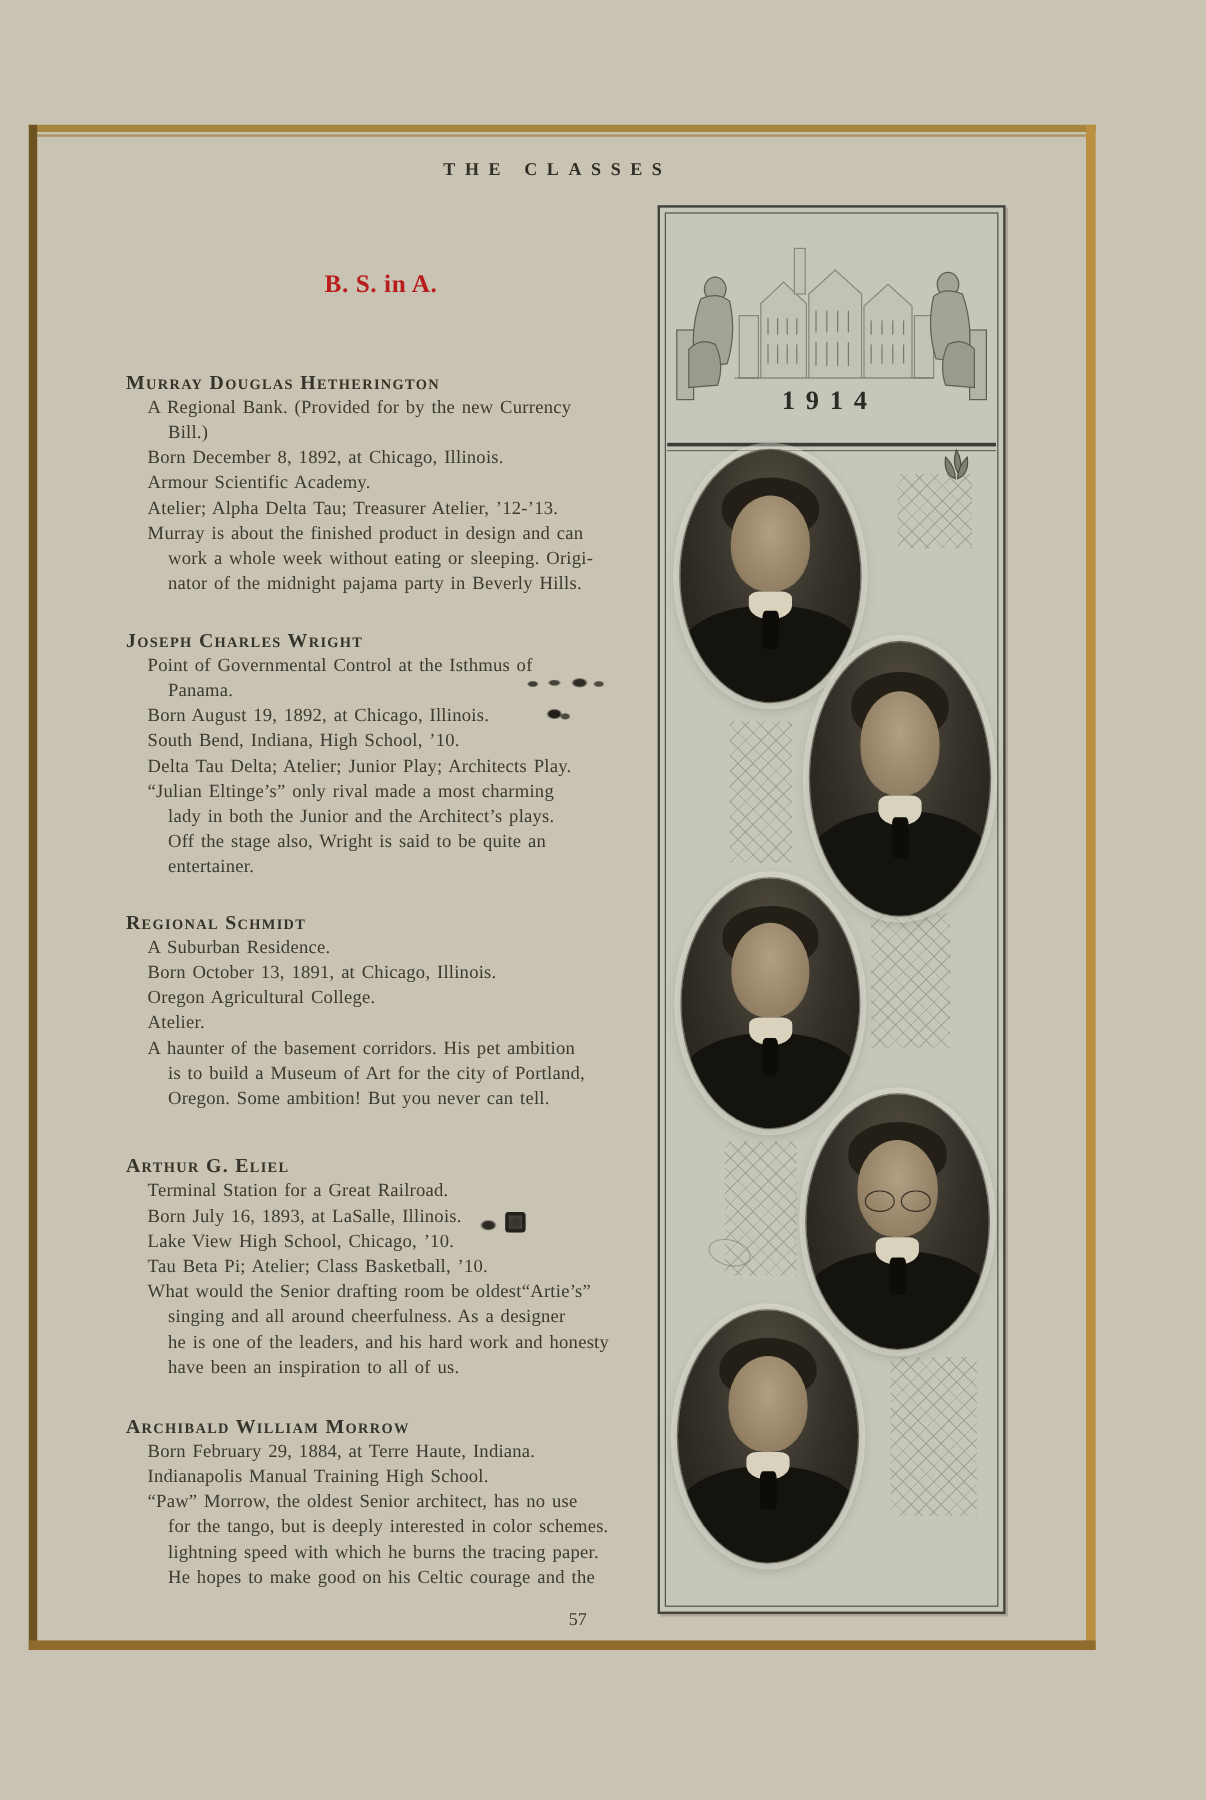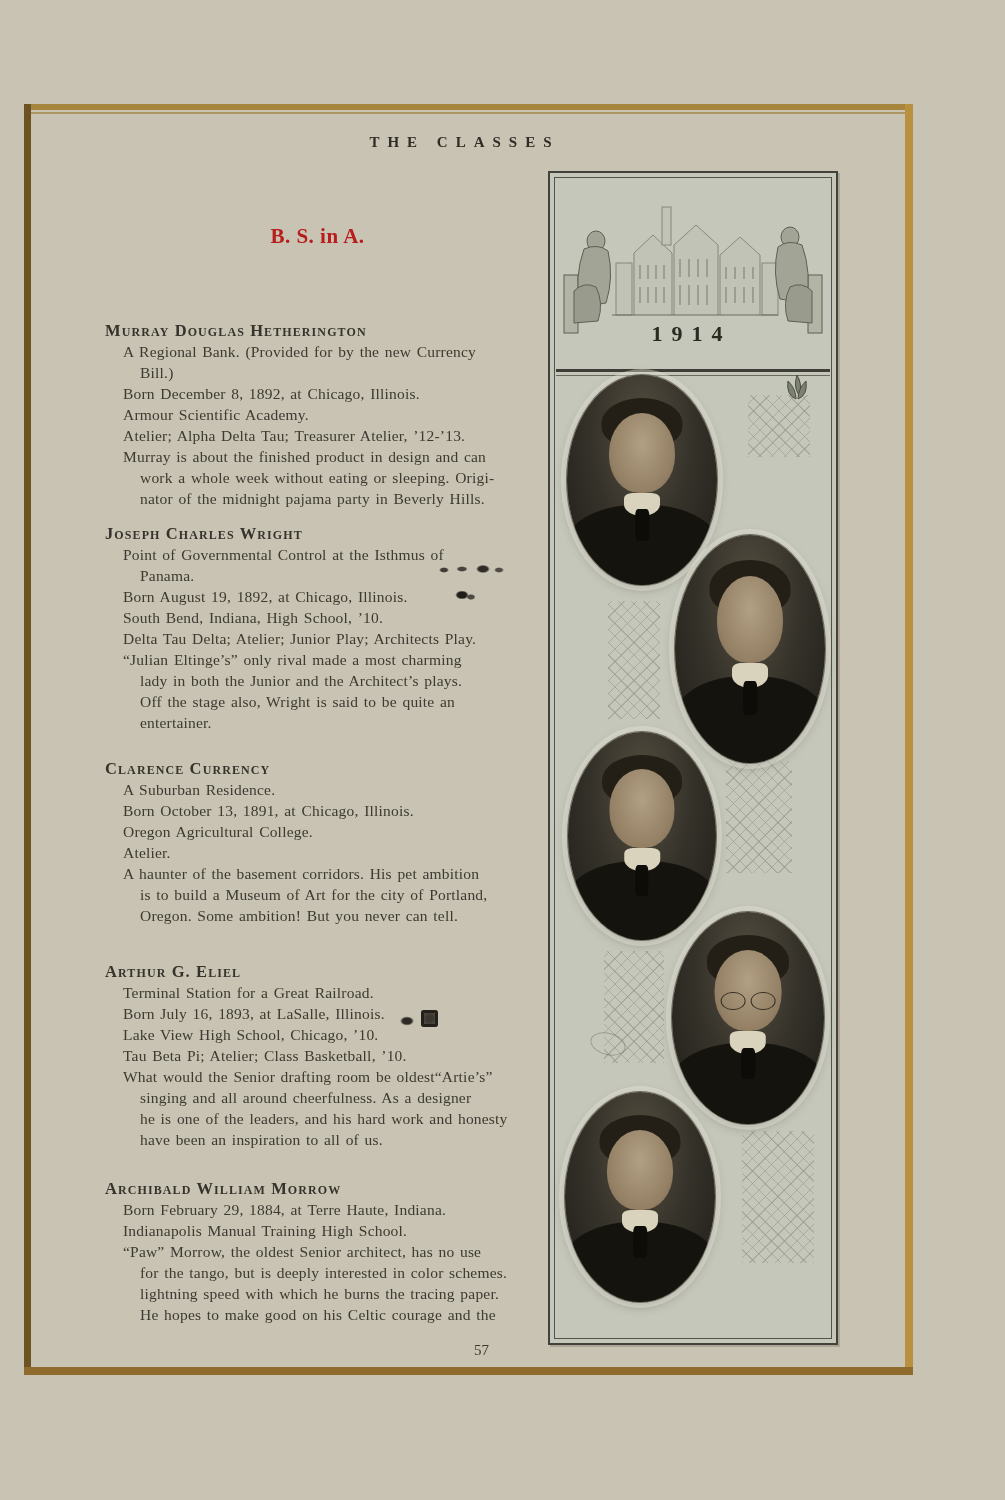--- a/index.html
+++ b/index.html
@@ -25,21 +25,21 @@
     position:absolute;left:105px;top:224px;width:425px;text-align:center;
     font-size:21px;font-weight:bold;letter-spacing:.5px;color:#b91c1c;
   }
   .page-number{
     position:absolute;left:24px;top:1342px;width:881px;text-align:center;
     font-size:15px;color:#3c3a31;padding-left:17px;
   }
   
   .text-column{position:absolute;left:105px;top:0;width:440px;}
   .entry{position:absolute;left:0;width:440px;}
-  .entry-1{top:308px;margin-top:12px;} .entry-2{top:523px;} .entry-3{top:758px;} .entry-4{top:961px;} .entry-5{top:1178px;}
+  .entry-1{top:308px;} .entry-2{top:523px;} .entry-3{top:758px;} .entry-4{top:961px;} .entry-5{top:1178px;}
   .entry-name{
     margin:0;font-size:16.5px;font-weight:600;font-variant:small-caps;
     letter-spacing:1.1px;line-height:21px;color:#35332b;white-space:nowrap;
   }
   .line{font-size:15.5px;line-height:21px;white-space:nowrap;letter-spacing:.2px;word-spacing:1.5px;color:#3c3a31;}
   .ind1{padding-left:18px;} .ind2{padding-left:35px;}
   
   .smudge{position:absolute;filter:blur(.6px);}
   .smudge-row{left:436px;top:562px;width:70px;height:14px;
     background:
@@ -153,21 +153,21 @@
           <div class="line ind1">South Bend, Indiana, High School, ’10.</div>
           <div class="line ind1">Delta Tau Delta; Atelier; Junior Play; Architects Play.</div>
           <div class="line ind1">“Julian Eltinge’s” only rival made a most charming</div>
           <div class="line ind2">lady in both the Junior and the Architect’s plays.</div>
           <div class="line ind2">Off the stage also, Wright is said to be quite an</div>
           <div class="line ind2">entertainer.</div>
         </div>
     </section>
 
     <section class="entry entry-3">
-      <h3 class="entry-name">Clarence Currency</h3>
+      <h3 class="entry-name">Regional Schmidt</h3>
       <div class="entry-lines">
           <div class="line ind1">A Suburban Residence.</div>
           <div class="line ind1">Born October 13, 1891, at Chicago, Illinois.</div>
           <div class="line ind1">Oregon Agricultural College.</div>
           <div class="line ind1">Atelier.</div>
           <div class="line ind1">A haunter of the basement corridors.  His pet ambition</div>
           <div class="line ind2">is to build a Museum of Art for the city of Portland,</div>
           <div class="line ind2">Oregon.  Some ambition!  But you never can tell.</div>
         </div>
     </section>

